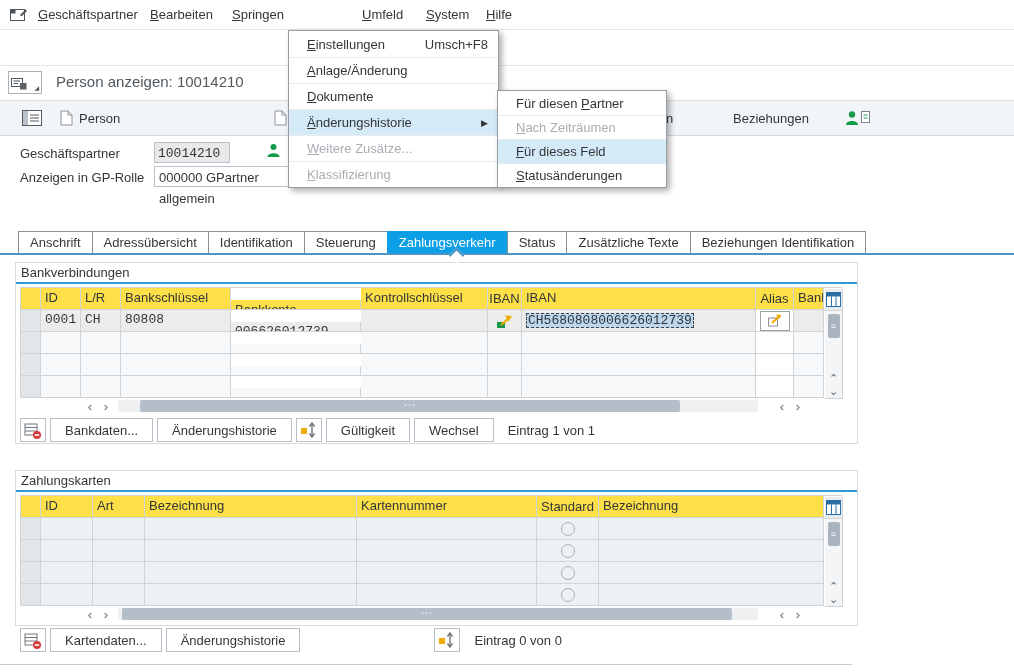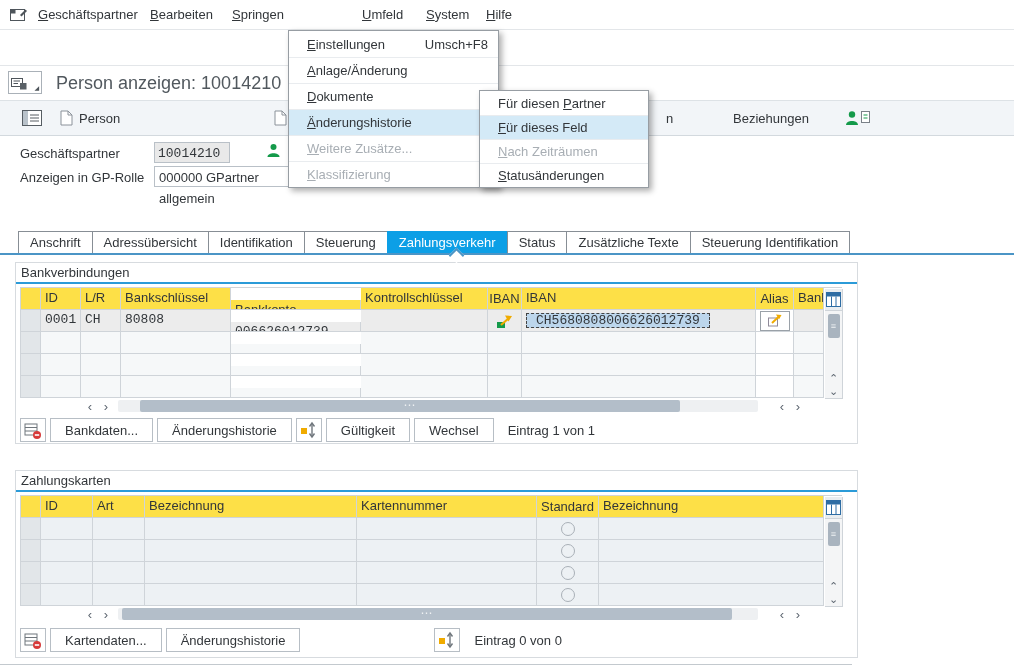--- a/index.html
+++ b/index.html
@@ -26,77 +26,77 @@
   .winicon{position:absolute;top:44px;width:24px;height:13px;border:1px solid #6f767c;border-top:5px solid #6f767c;background:#fff;text-align:center;line-height:11px;}
   .winicon .glyph{color:#f0ab00;font-size:11px;font-weight:bold;line-height:10px;display:inline-block;}
   .gears{position:absolute;left:648px;top:38px;color:#5f666c;}
   .gear1{font-size:19px;}
   .gear2{font-size:12px;margin-left:-5px;vertical-align:6px;}
 
   
   .titlebar{position:absolute;top:66px;left:0;right:0;height:34px;background:#fff;}
   .svc-btn{position:absolute;left:8px;top:5px;width:34px;height:23px;border:1px solid #aab1b8;background:#fff;display:flex;align-items:flex-end;justify-content:space-between;padding:2px 2px;box-sizing:border-box;}
   .svc-tri{font-size:6px;color:#4e555b;line-height:6px;}
-  .page-title{position:absolute;left:56px;top:7px;font-size:18px;color:#51585e;}
+  .page-title{position:absolute;left:56px;top:7px;font-size:15px;color:#51585e;}
 
   
   .apptoolbar{position:absolute;top:100px;left:0;right:0;height:34px;background:#f2f5f8;border-top:1px solid #dde2e6;border-bottom:1px solid #d3d9de;}
   .apptoolbar .at{position:absolute;top:0;height:34px;display:flex;align-items:center;gap:6px;cursor:default;}
 
   
   .flabel{position:absolute;color:#32363a;}
   .ro-field{position:absolute;background:#e9e9e9;border:1px solid #b9c0c7;height:21px;line-height:21px;box-sizing:border-box;padding:0 3px;}
   .combo{position:absolute;background:#fff;border:1px solid #b9c0c7;height:21px;line-height:21px;box-sizing:border-box;padding:0 16px 0 4px;}
   .combo .chev{position:absolute;right:3px;top:0;color:#7a838b;font-size:11px;}
   .sq-btn{position:absolute;width:24px;height:23px;border:1px solid #aab1b8;background:#fff;display:flex;align-items:center;justify-content:center;box-sizing:border-box;}
 
   
   .popup{position:absolute;background:#fff;border:1px solid #979da3;box-shadow:3px 3px 6px rgba(0,0,0,0.32);z-index:50;}
   .menu-popup{left:288px;top:30px;width:209px;}
-  .sub-popup{left:479px;top:90px;width:168px;z-index:51;}
+  .sub-popup{left:497px;top:90px;width:168px;z-index:51;}
   .pitem{display:flex;align-items:center;padding:0 10px 0 18px;box-sizing:border-box;cursor:default;}
   .menu-popup .pitem{height:26px;}
   .sub-popup .pitem{height:24px;}
   .pitem + .pitem{border-top:1px solid #e9ecef;}
   .pitem.hl{background:#d4eaf7;}
   .pitem.dis{color:#a8aeb4;}
   .pitem .sc{margin-left:auto;}
   .pitem .arrow{margin-left:auto;font-size:9px;color:#32363a;}
 
   
   .tabstrip{position:absolute;top:231px;left:18px;display:flex;}
   .tab{height:22px;line-height:22px;padding:0 11px;border:1px solid #878e95;background:#fff;margin-left:-1px;white-space:nowrap;cursor:default;}
   .tab:first-child{margin-left:0;}
   .tab.active{background:#0c9fe6;border-color:#0c9fe6;color:#fff;}
   .tabline{position:absolute;top:253px;left:0;width:1014px;height:2px;background:#4b95c6;}
   .notch{position:absolute;top:250px;left:451px;width:9px;height:9px;background:#fff;border-left:2px solid #4b95c6;border-top:2px solid #4b95c6;transform:rotate(45deg);z-index:2;}
 
   
   .group{position:absolute;left:15px;width:843px;border:1px solid #d7dbdf;background:#fff;box-sizing:border-box;}
   .bank-group{top:262px;height:182px;}
-  .cards-group{top:470px;height:188px;}
+  .cards-group{top:470px;height:156px;}
   .gcaption{position:absolute;left:5px;top:2px;}
   .gline{position:absolute;left:0;right:0;top:19px;height:2px;background:#2b9bd8;}
 
   
   .tbl{position:absolute;left:4px;top:24px;width:822px;border-top:1px solid #cfd4d9;border-left:1px solid #cfd4d9;box-sizing:border-box;}
   .tr{display:flex;height:22px;width:803px;}
   .td{box-sizing:border-box;border-right:1px solid #cfd4d9;border-bottom:1px solid #cfd4d9;padding:2px 4px;overflow:hidden;white-space:nowrap;}
   .th{background:#fde047;}
   .sel{background:#e2e6e9;}
   .ro{background:#ececec;}
   .em{background:#f6f8f9;}
   .em2{background:#edf1f4;}
   .cSel{width:20px;padding:0;} .cId{width:40px;} .cLr{width:40px;} .cKey{width:110px;} .cAcc{width:130px;margin-top:12px;}
   .cCtl{width:127px;} .cIbi{width:34px;padding:0;display:flex;align-items:center;justify-content:center;}
   .cIban{width:234px;} .cAli{width:38px;padding:0;display:flex;align-items:center;justify-content:center;} .cBank{width:30px;}
   .kSel{width:20px;padding:0;} .kId{width:52px;} .kArt{width:52px;} .kBez{width:212px;} .kNum{width:180px;}
   .kStd{width:62px;display:flex;align-items:center;justify-content:center;padding:0;} .kBez2{width:225px;}
   .radio{width:12px;height:12px;border:1px solid #a9b0b7;border-radius:50%;background:transparent;}
-  .iban-sel{background:#bcd6ec;outline:1px dashed #444;outline-offset:-1px;padding:0 10px;}
+  .iban-sel{background:#bcd6ec;outline:1px dashed #444;outline-offset:-1px;padding:0 2px;}
   .alias-btn{width:28px;height:18px;border:1px solid #9aa1a8;background:#fff;display:flex;align-items:center;justify-content:center;}
 
   
   .vsb{position:absolute;left:804px;top:1px;width:18px;height:110px;background:#f4f5f6;border-right:1px solid #cfd4d9;border-bottom:1px solid #cfd4d9;box-sizing:border-box;display:flex;flex-direction:column;align-items:center;}
   .vsb .vhead{width:100%;height:22px;background:#e9edf0;border-bottom:1px solid #cfd4d9;box-sizing:border-box;display:flex;align-items:center;justify-content:center;}
   .vthumb{margin-top:3px;width:12px;height:24px;background:#a9b4bf;border-radius:2px;display:flex;align-items:center;justify-content:center;color:#eef1f3;font-size:9px;line-height:1;}
   .vsp{flex:1;}
   .vchev{color:#5d6670;font-size:11px;line-height:13px;cursor:default;}
 
   
@@ -233,21 +233,21 @@
     </span>
 
   <div class="tabstrip">
     <span class="tab">Anschrift</span>
     <span class="tab">Adressübersicht</span>
     <span class="tab">Identifikation</span>
     <span class="tab">Steuerung</span>
     <span class="tab active">Zahlungsverkehr</span>
     <span class="tab">Status</span>
     <span class="tab">Zusätzliche Texte</span>
-    <span class="tab">Steuerung Identifikation</span>
+    <span class="tab">Beziehungen Identifikation</span>
   </div>
   <div class="tabline"></div>
   <div class="notch"></div>
 
   <div class="group bank-group">
     <span class="gcaption">Bankverbindungen</span>
     <div class="gline"></div>
 
     <div class="tbl">
       <div class="tr">
@@ -512,24 +512,24 @@
       </div>
     <div class="pitem dis">
         <span class="lbl"><u>K</u>lassifizierung</span>
       </div>
   </div>
 
   <div class="popup sub-popup">
     <div class="pitem">
         <span class="lbl">Für diesen <u>P</u>artner</span>
       </div>
+    <div class="pitem dis">
+        <span class="lbl"><u>N</u>ach Zeiträumen</span>
+      </div>
     <div class="pitem hl">
         <span class="lbl"><u>F</u>ür dieses Feld</span>
       </div>
-    <div class="pitem dis">
-        <span class="lbl"><u>N</u>ach Zeiträumen</span>
-      </div>
     <div class="pitem">
         <span class="lbl"><u>S</u>tatusänderungen</span>
       </div>
   </div>
 
 </div>
 
 </body></html>

